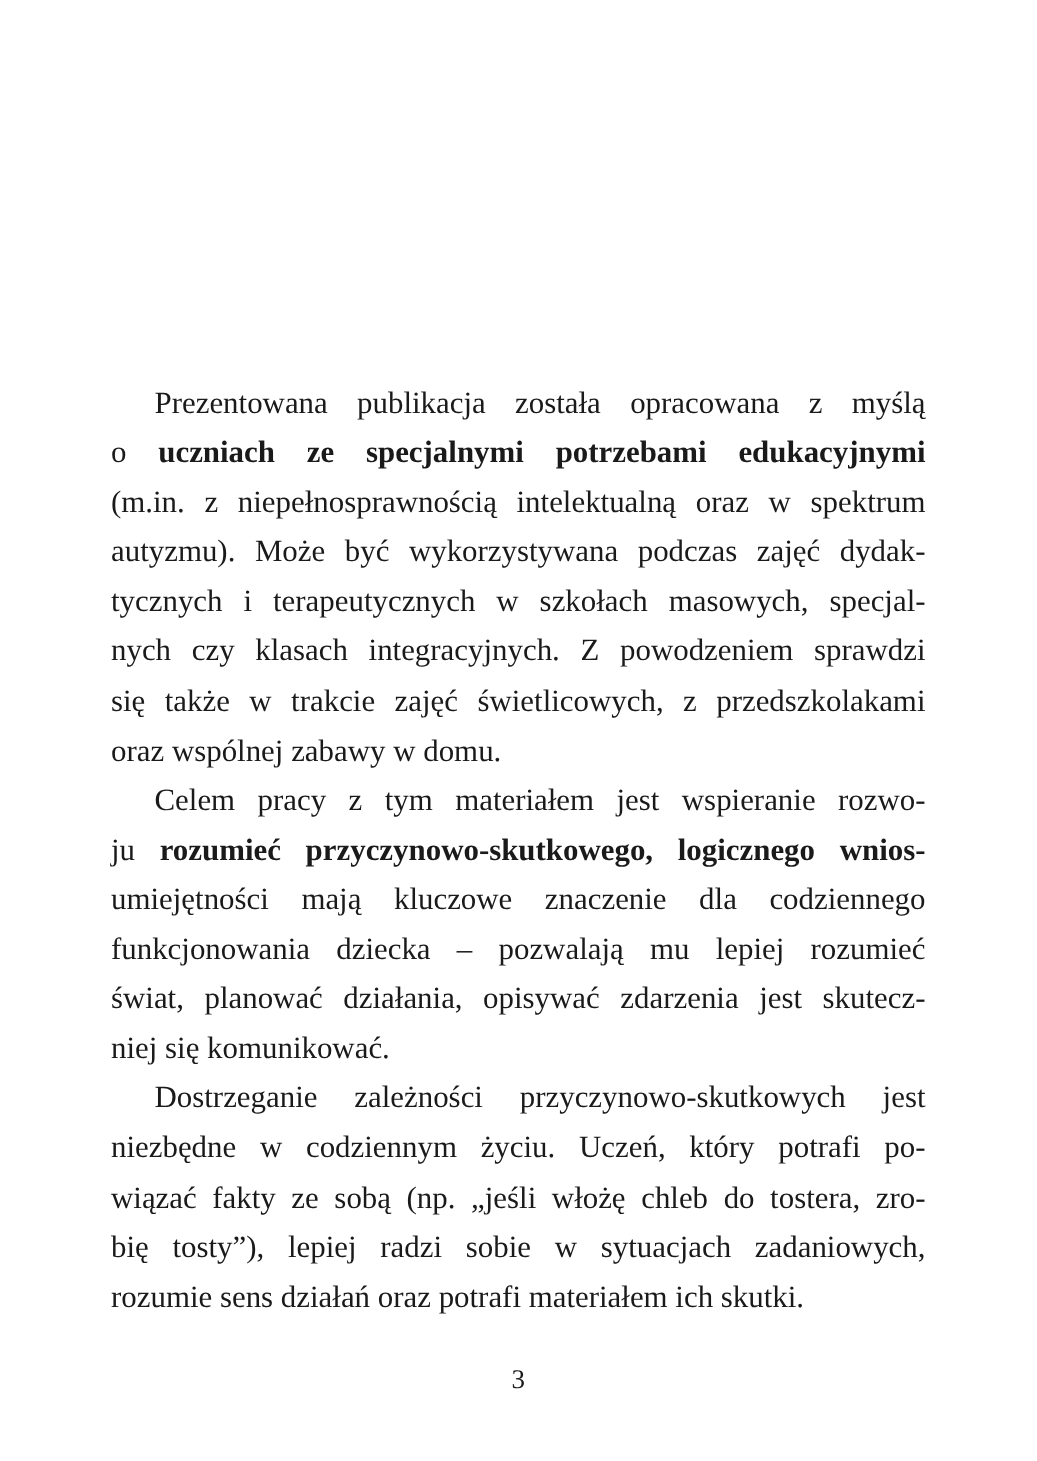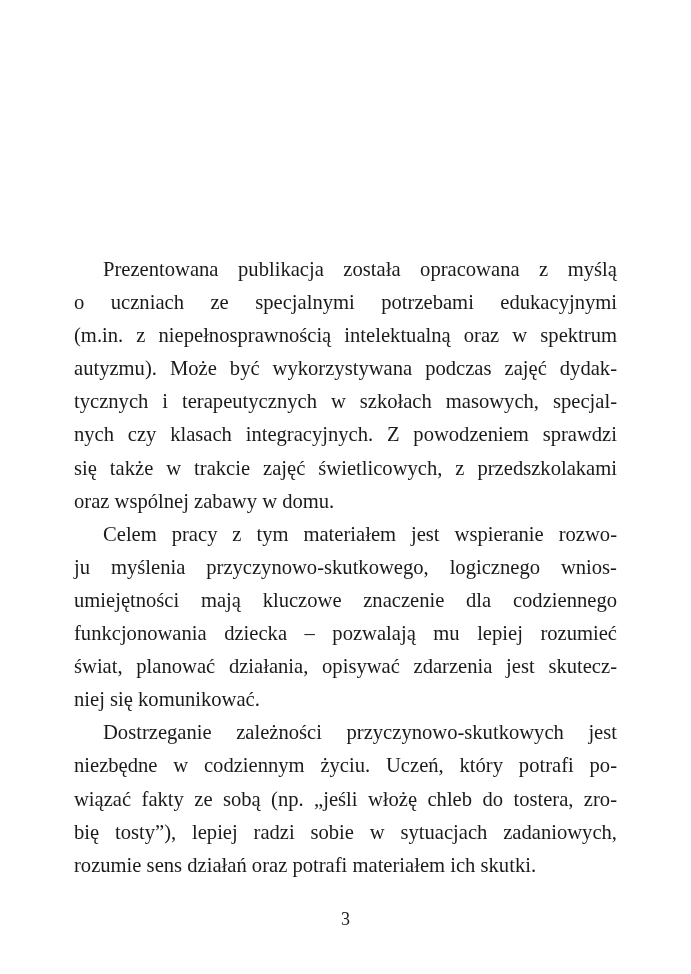--- a/index.html
+++ b/index.html
@@ -6,21 +6,21 @@
   body { width: 691px; height: 974px; position: relative; overflow: hidden; }
   .page { position: absolute; left: 0; top: 0; width: 575px; height: 974px; background: #fff; }
   .text-block {
     position: absolute; left: 74px; top: 253px; width: 543px;
     font-family: "Liberation Serif", "DejaVu Serif", serif;
     font-size: 20.6px; line-height: 33.1px; color: #1a1a1a;
   }
   .line { display: block; white-space: nowrap; text-align: justify; text-align-last: justify; height: 33.1px; }
   .line.last { text-align-last: left; }
   .line.indent { padding-left: 29px; }
-  .b { font-weight: normal; }
+  .b { font-weight: bold; }
   .page-number {
     position: absolute; left: 0; width: 691px; top: 909px; text-align: center;
     font-family: "Liberation Serif", "DejaVu Serif", serif; font-size: 18px; color: #1a1a1a;
   }
 </style>
 </head>
 <body>
 
 <div class="page">
   <div class="text-block" id="text-block">
@@ -29,21 +29,21 @@
         <span class="line"><span>o </span><span class="b">uczniach ze specjalnymi potrzebami edukacyjnymi</span></span>
         <span class="line"><span>(m.in. z niepełnosprawnością intelektualną oraz w spektrum</span></span>
         <span class="line"><span>autyzmu). Może być wykorzystywana podczas zajęć dydak-</span></span>
         <span class="line"><span>tycznych i terapeutycznych w szkołach masowych, specjal-</span></span>
         <span class="line"><span>nych czy klasach integracyjnych. Z powodzeniem sprawdzi</span></span>
         <span class="line"><span>się także w trakcie zajęć świetlicowych, z przedszkolakami</span></span>
         <span class="line last"><span>oraz wspólnej zabawy w domu.</span></span>
       </div>
       <div>
         <span class="line indent"><span>Celem pracy z tym materiałem jest wspieranie rozwo-</span></span>
-        <span class="line"><span>ju </span><span class="b">myślenia przyczynowo-skutkowego, logicznego wnios-</span></span>
+        <span class="line"><span>ju </span><span class="b">rozumieć przyczynowo-skutkowego, logicznego wnios-</span></span>
         <span class="line"><span>umiejętności mają kluczowe znaczenie dla codziennego</span></span>
         <span class="line"><span>funkcjonowania dziecka – pozwalają mu lepiej rozumieć</span></span>
         <span class="line"><span>świat, planować działania, opisywać zdarzenia jest skutecz-</span></span>
         <span class="line last"><span>niej się komunikować.</span></span>
       </div>
       <div>
         <span class="line indent"><span>Dostrzeganie zależności przyczynowo-skutkowych jest</span></span>
         <span class="line"><span>niezbędne w codziennym życiu. Uczeń, który potrafi po-</span></span>
         <span class="line"><span>wiązać fakty ze sobą (np. „jeśli włożę chleb do tostera, zro-</span></span>
         <span class="line"><span>bię tosty”), lepiej radzi sobie w sytuacjach zadaniowych,</span></span>

